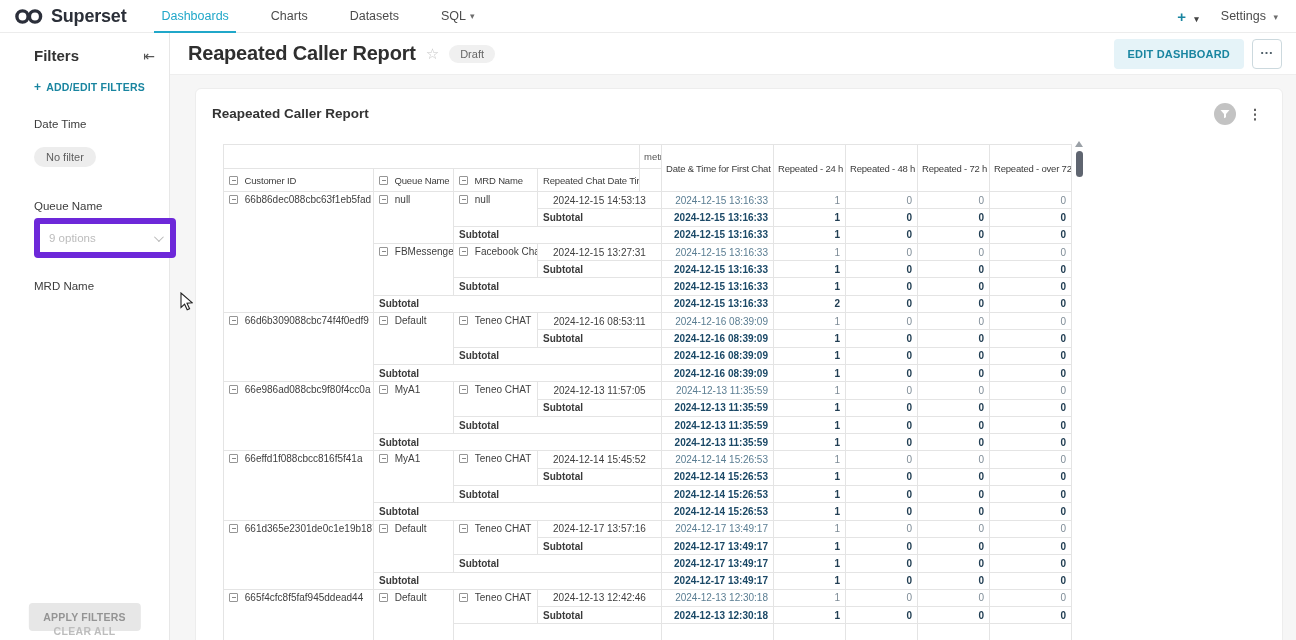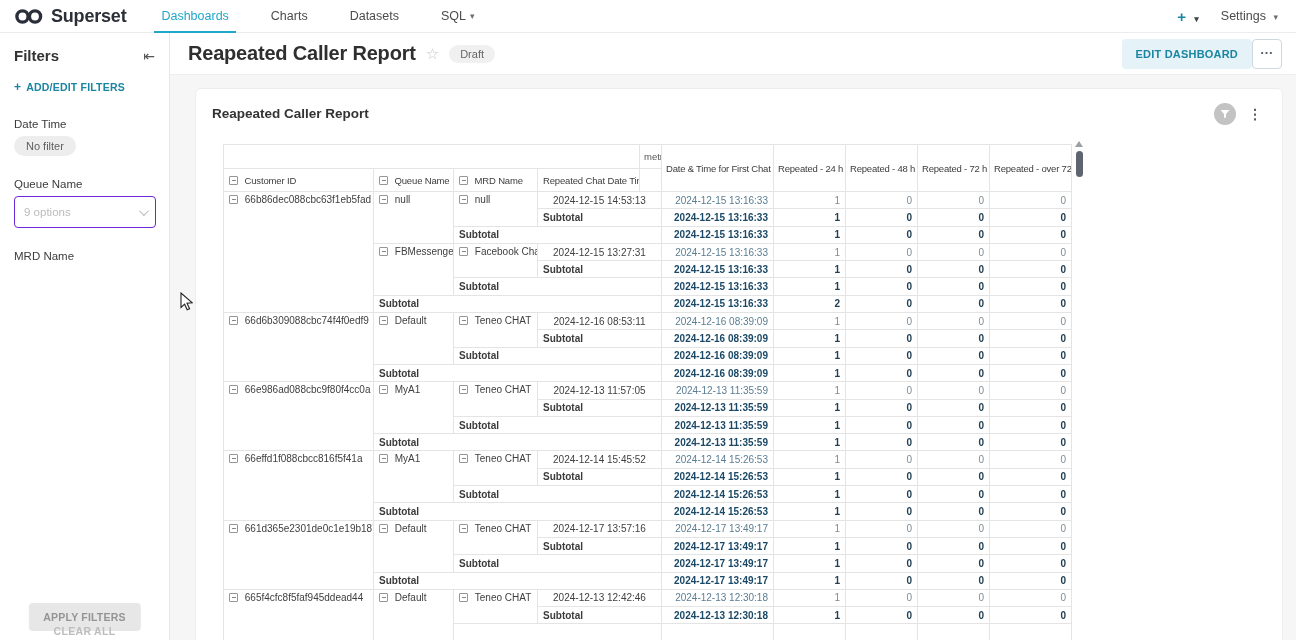--- a/index.html
+++ b/index.html
@@ -18,50 +18,50 @@
   .nav-item.active::after { content:""; position:absolute; left:14px; right:14px; bottom:0;
               height:2px; background:#20a7c9; }
   .caret { font-size:9px; color:#6d6d6d; margin-left:4px; }
   .nav-right { margin-left:auto; display:flex; align-items:center; gap:22px; padding-right:18px; }
   .plus-btn { color:#1985a0; font-size:15px; font-weight:700; cursor:pointer; }
   .plus-btn .caret { color:#444; }
   .settings { font-size:12.5px; color:#4c4c4c; cursor:pointer; }
 
   
   .filters { position:absolute; top:33px; left:0; width:170px; height:607px; background:#fff;
-             border-right:1px solid #e7e7e7; z-index:20; }
+             border-right:1px solid #e7e7e7; z-index:20;padding-left:20px; }
   .filters-head { display:flex; align-items:center; justify-content:space-between; padding:14px 14px 4px 14px; }
   .filters-title { font-size:15px; font-weight:700; color:#333; }
   .collapse-left { font-size:14px; color:#555; cursor:pointer; }
   .add-edit { padding:12px 14px 2px 14px; font-size:10.5px; font-weight:700; color:#1985a0;
               letter-spacing:0.2px; cursor:pointer; }
   .add-edit .plus { font-size:12px; margin-right:5px; font-weight:700; }
   .f-label { padding:22px 14px 6px 14px; font-size:11.5px; font-weight:400; color:#3c3c3c; }
-  .chip { margin:0 14px; display:inline-block; background:#ededed; border-radius:12px;
+  .chip { margin:11px 14px; display:inline-block; background:#ededed; border-radius:12px;
           padding:4px 12px; font-size:11px; color:#5f5f5f; }
-  .select { margin:0 14px; width:142px; height:32px; border:1px solid #6d28d9; border-radius:4px;
+  .select { margin:0 14px; width:142px; height:40px; border:6px solid #6d28d9; border-radius:4px;
             background:#fff; display:flex; align-items:center; justify-content:space-between;
             padding:0 9px; cursor:pointer; }
   .select-value { font-size:11.5px; color:#bcbcbc; }
   .chev { width:7px; height:7px; border-right:1.4px solid #b9b9b9; border-bottom:1.4px solid #b9b9b9;
           transform:rotate(45deg) translateY(-2px); }
   .apply-btn { position:absolute; left:50%; transform:translateX(-50%); top:570px; background:#e7e7e7;
                border:none; border-radius:4px; padding:8px 15px; font-size:10.5px; font-weight:700;
                color:#949494; letter-spacing:0.2px; cursor:pointer; white-space:nowrap; }
   .clear-all { position:absolute; left:0; right:0; top:592px; text-align:center; font-size:10.5px;
                font-weight:700; color:#bdbdbd; letter-spacing:0.3px; cursor:pointer; }
 
   
   .dash-header { position:absolute; top:33px; left:170px; width:1126px; height:42px; background:#fff;
                  border-bottom:1px solid #eeeeee; display:flex; align-items:center; z-index:10; }
   .dash-title { font-size:20px; font-weight:700; color:#2f2f2f; margin-left:18px; letter-spacing:-0.2px; }
   .fav-star { font-size:15px; color:#c6c6c6; margin-left:10px; cursor:pointer; }
   .draft-pill { margin-left:10px; background:#f0f0f0; border-radius:11px; padding:3px 11px;
                 font-size:11px; color:#666; }
-  .dash-actions { margin-left:auto; display:flex; align-items:center; gap:0; padding-right:14px; }
+  .dash-actions { margin-left:auto; display:flex; align-items:center; gap:8px; padding-right:14px; }
   .edit-dash-btn { background:#e5f3f8; color:#1985a0; border:none; border-radius:4px; height:30px;
                    padding:0 14px; font-size:11px; font-weight:700; letter-spacing:0.2px; cursor:pointer; }
   .more-btn { width:30px; height:30px; background:#fff; border:1px solid #ccd9de; border-radius:4px;
               color:#52616b; font-size:13px; font-weight:700; line-height:26px; text-align:center;
               cursor:pointer; letter-spacing:1px; }
 
   
   .canvas { position:absolute; top:75px; left:170px; width:1126px; height:565px; background:#f6f6f6; }
   .card { position:absolute; left:25px; top:13px; width:1088px; height:572px; background:#fff;
           border:1px solid #ededed; border-radius:6px; }

